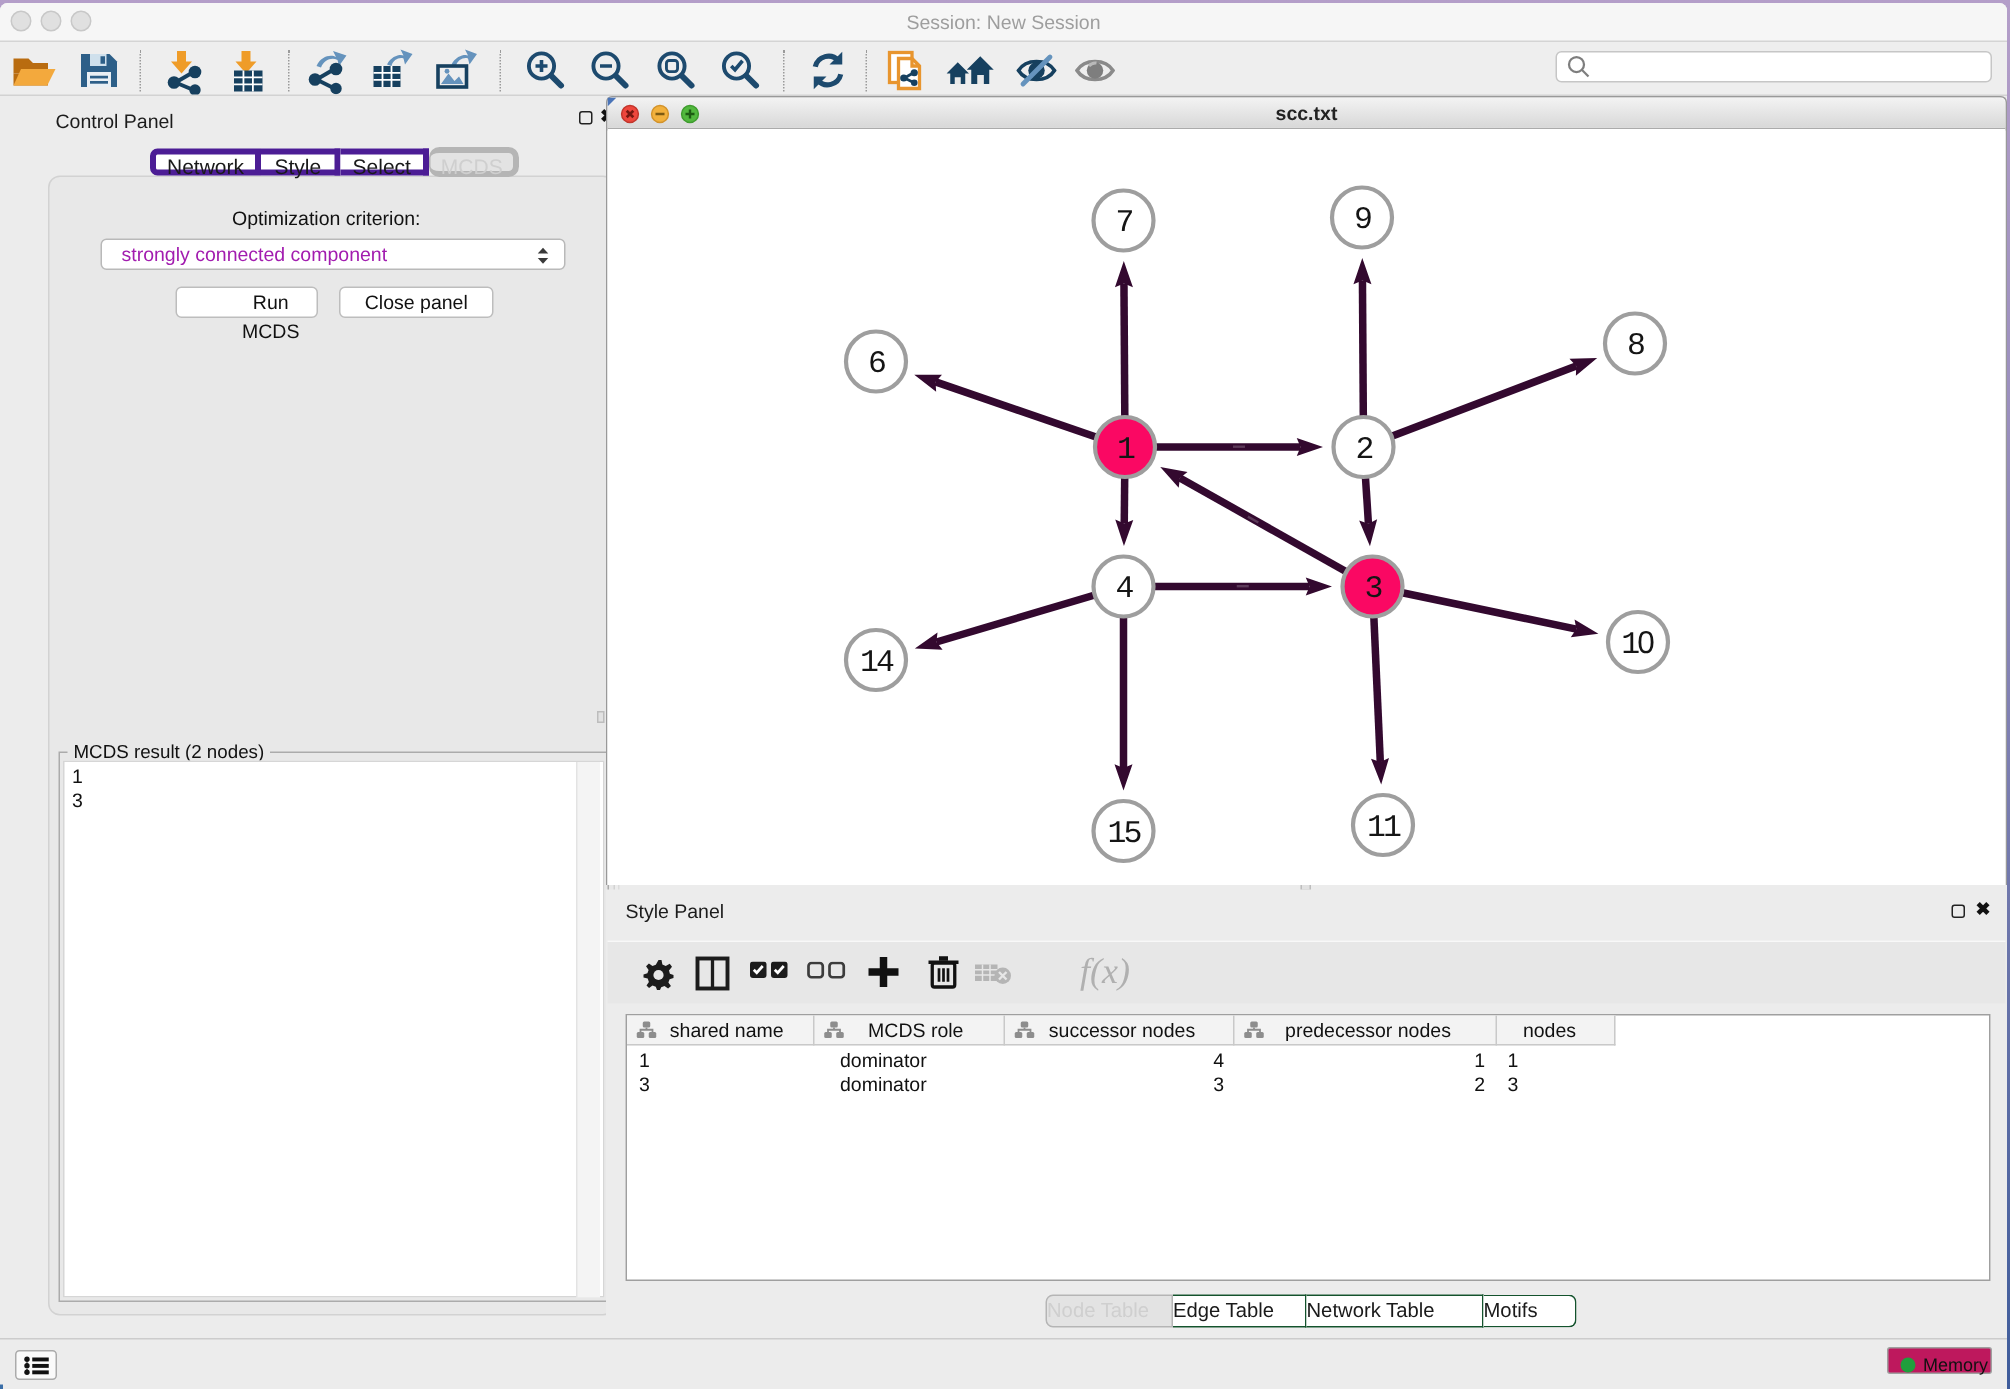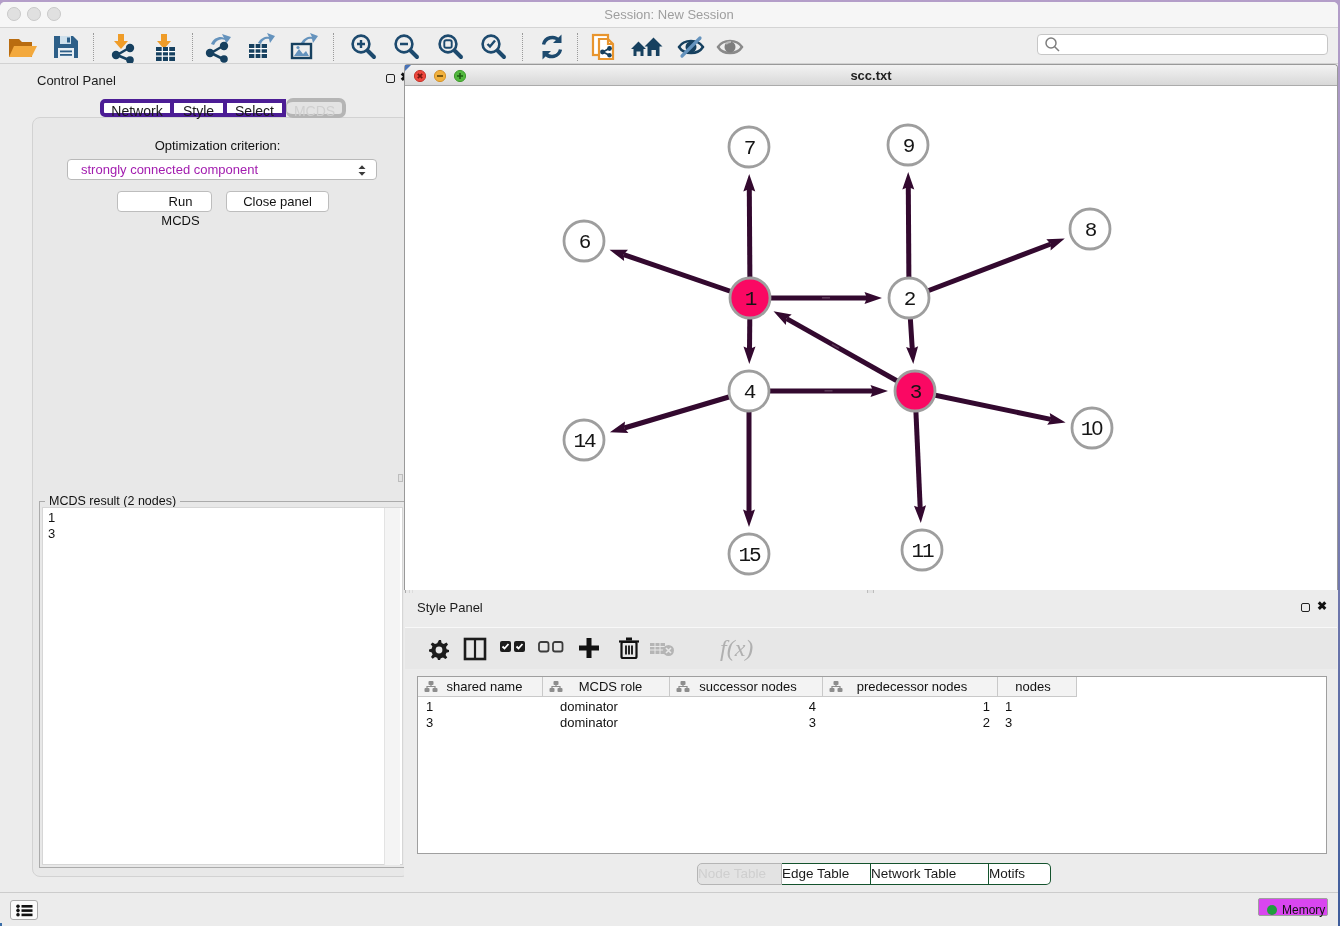--- a/index.html
+++ b/index.html
@@ -74,21 +74,21 @@
 .trow { position:absolute; font-size:13px; color:#111; }
 .hier { position:absolute; left:6px; top:3px; width:14px; height:14px; }
 #tp-tabs { position:absolute; left:293px; top:270px; height:22px; }
 .btabseg { position:absolute; top:0; height:22px; background:#fff; border:1px solid #14532d;
   font-size:13.5px; color:#1a1a1a; text-align:left; line-height:20px; }
 
 #statusbar { position:absolute; left:0; top:890px; width:1338px; height:34px; background:#ececec;
   border-top:1px solid #cccccc; }
 #listbtn { position:absolute; left:10px; top:7px; width:28px; height:20px; background:#fafafa;
   border:1px solid #ababab; border-radius:3px; }
-#membtn { position:absolute; left:1258px; top:5px; width:70px; height:18px; background:#d946ef;
+#membtn { position:absolute; left:1258px; top:5px; width:70px; height:18px; background:#be185d;
   border:1px solid #9f9f9f; border-radius:2px; font-size:12px; color:#111; }
 #bl-blue { position:absolute; left:0; top:923px; width:2px; height:3px; background:#3a6ea8; }
 </style>
 </head>
 <body>
 <div id="win">
   <div id="titlebar">
     <div class="tl" style="left:7px;"></div>
     <div class="tl" style="left:27px;"></div>
     <div class="tl" style="left:47px;"></div>

